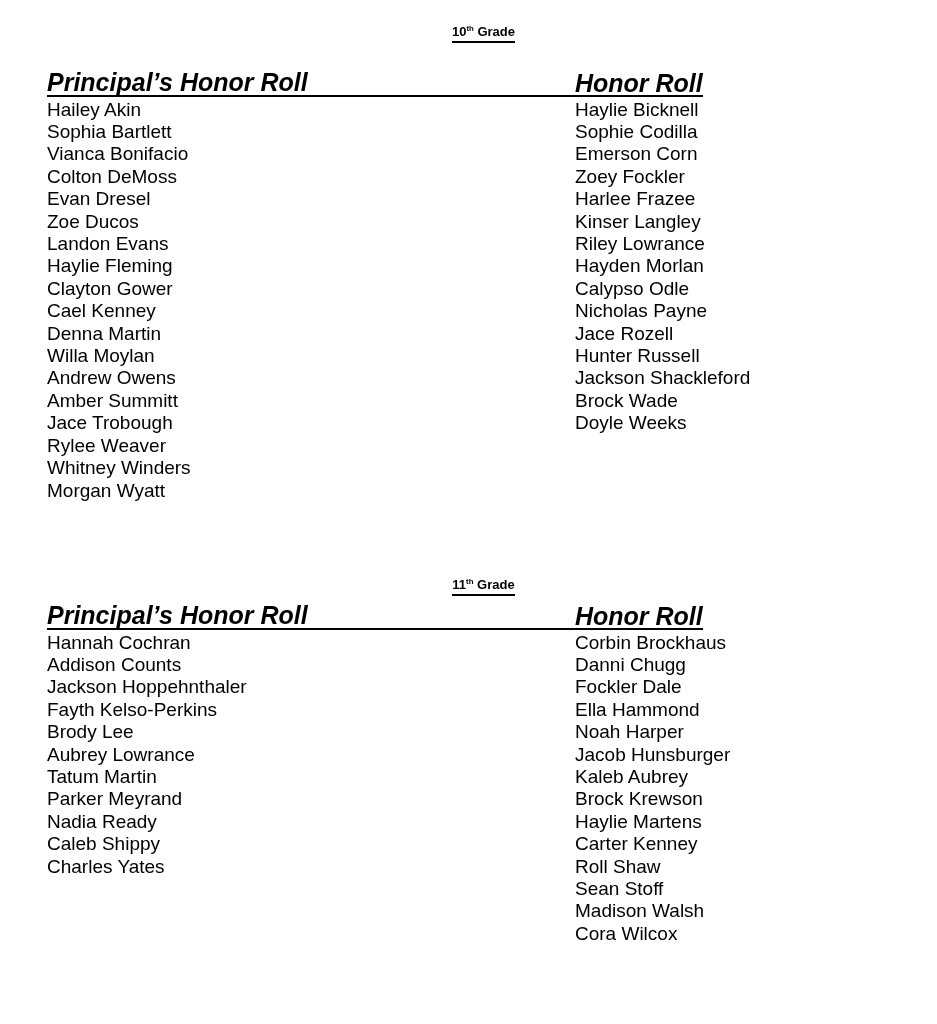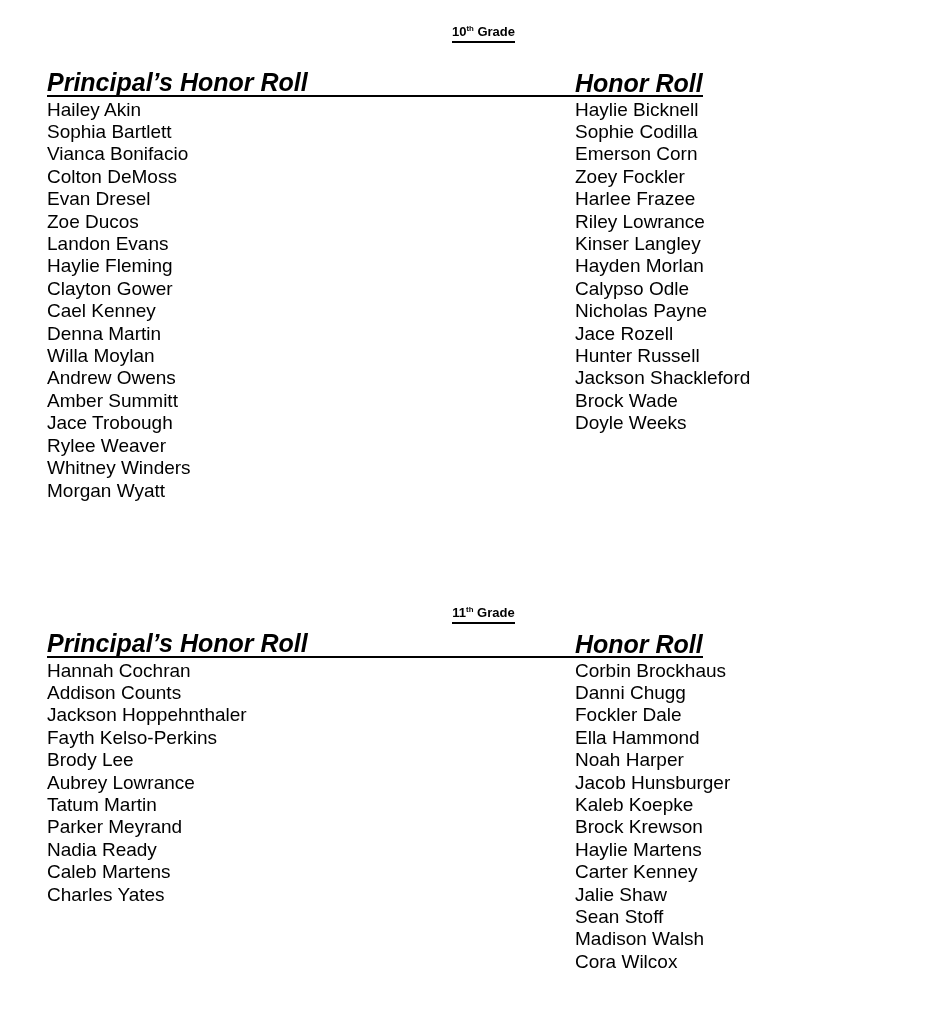--- a/index.html
+++ b/index.html
@@ -30,21 +30,21 @@
     line-height: 1.2;
     border-bottom: 2px solid #000;
     padding-bottom: 1px;
     white-space: pre;
   }
   .grade-title sup {
     font-size: 0.6em;
     line-height: 0;
   }
   .section-10 .title-row { margin-bottom: 27px; }
-  .section-11 { margin-top: 101px; }
+  .section-11 { margin-top: 73px; }
   .section-11 .title-row { margin-bottom: 7px; }
 
   .columns-header {
     display: flex;
     align-items: flex-end;
   }
   .left-col-heading {
     width: 528px;
     border-bottom: 2px solid #000;
   }
@@ -112,22 +112,22 @@
           <div class="name-line">Rylee Weaver</div>
           <div class="name-line">Whitney Winders</div>
           <div class="name-line">Morgan Wyatt</div>
         </div>
       <div class="right-col name-list">
           <div class="name-line">Haylie Bicknell</div>
           <div class="name-line">Sophie Codilla</div>
           <div class="name-line">Emerson Corn</div>
           <div class="name-line">Zoey Fockler</div>
           <div class="name-line">Harlee Frazee</div>
+          <div class="name-line">Kinser Langley</div>
           <div class="name-line">Riley Lowrance</div>
-          <div class="name-line">Kinser Langley</div>
           <div class="name-line">Hayden Morlan</div>
           <div class="name-line">Calypso Odle</div>
           <div class="name-line">Nicholas Payne</div>
           <div class="name-line">Jace Rozell</div>
           <div class="name-line">Hunter Russell</div>
           <div class="name-line">Jackson Shackleford</div>
           <div class="name-line">Brock Wade</div>
           <div class="name-line">Doyle Weeks</div>
         </div>
     </div>
@@ -149,35 +149,35 @@
       <div class="left-col name-list">
           <div class="name-line">Hannah Cochran</div>
           <div class="name-line">Addison Counts</div>
           <div class="name-line">Jackson Hoppehnthaler</div>
           <div class="name-line">Fayth Kelso-Perkins</div>
           <div class="name-line">Brody Lee</div>
           <div class="name-line">Aubrey Lowrance</div>
           <div class="name-line">Tatum Martin</div>
           <div class="name-line">Parker Meyrand</div>
           <div class="name-line">Nadia Ready</div>
-          <div class="name-line">Caleb Martens</div>
+          <div class="name-line">Caleb Shippy</div>
           <div class="name-line">Charles Yates</div>
         </div>
       <div class="right-col name-list">
           <div class="name-line">Corbin Brockhaus</div>
           <div class="name-line">Danni Chugg</div>
           <div class="name-line">Fockler Dale</div>
           <div class="name-line">Ella Hammond</div>
           <div class="name-line">Noah Harper</div>
           <div class="name-line">Jacob Hunsburger</div>
-          <div class="name-line">Kaleb Koepke</div>
+          <div class="name-line">Kaleb Aubrey</div>
           <div class="name-line">Brock Krewson</div>
           <div class="name-line">Haylie Martens</div>
           <div class="name-line">Carter Kenney</div>
-          <div class="name-line">Jalie Shaw</div>
+          <div class="name-line">Roll Shaw</div>
           <div class="name-line">Sean Stoff</div>
           <div class="name-line">Madison Walsh</div>
           <div class="name-line">Cora Wilcox</div>
         </div>
     </div>
   </section>
 
 </div>
 
 </body></html>

